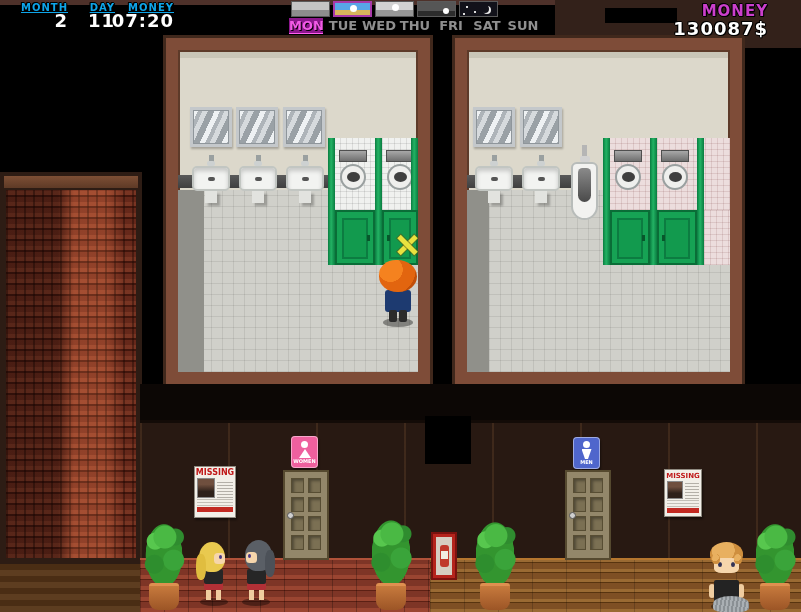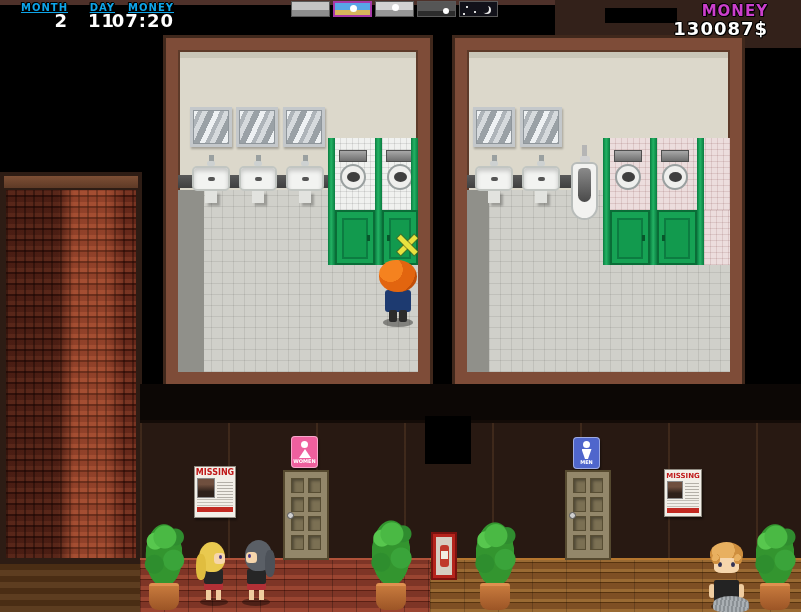--- a/index.html
+++ b/index.html
@@ -478,19 +478,28 @@
         <div class="sun" style="right:6px;top:6px;width:6px;height:6px;"></div>
       </div>
     <div class="wicon w-night">
       <div class="moon"></div>
       <div class="star" style="left:6px;top:4px;"></div>
         <div class="star" style="left:14px;top:9px;"></div>
         <div class="star" style="left:3px;top:11px;"></div>
     </div>
   </div>
 
+  <div class="abs hud days">
+    <span class="day active">MON</span>
+    <span class="day">TUE</span>
+    <span class="day">WED</span>
+    <span class="day">THU</span>
+    <span class="day">FRI</span>
+    <span class="day">SAT</span>
+    <span class="day">SUN</span>
+  </div>
 
   <div class="abs hud money">
     <span class="lbl ol">MONEY</span>
     <span class="val ol">130087$</span>
   </div>
 
 </div>
 
 </body></html>

